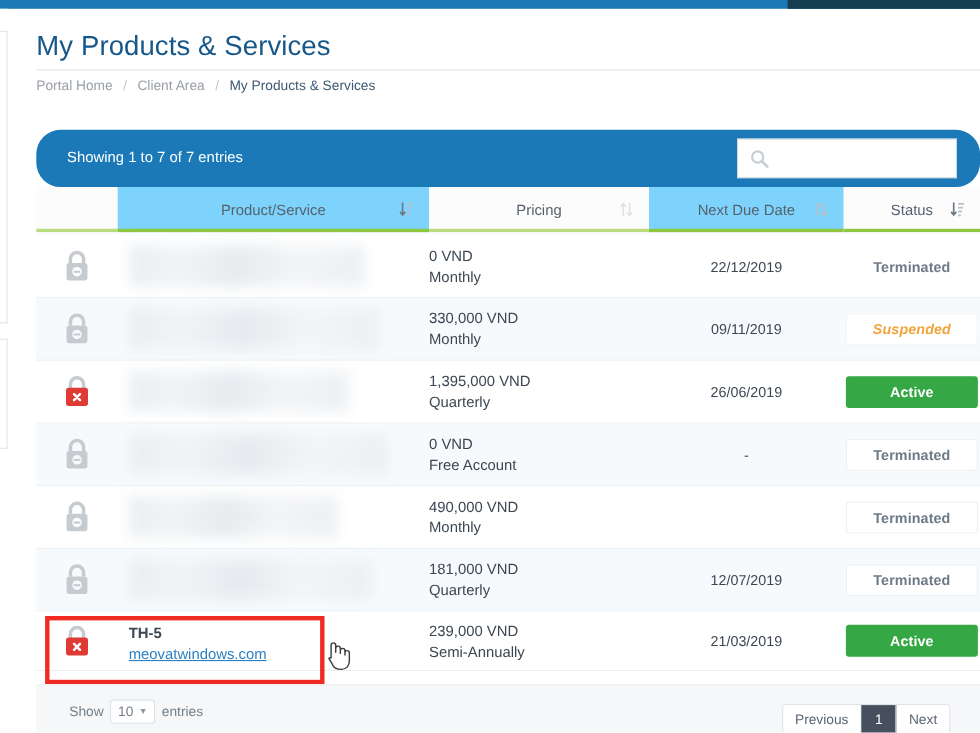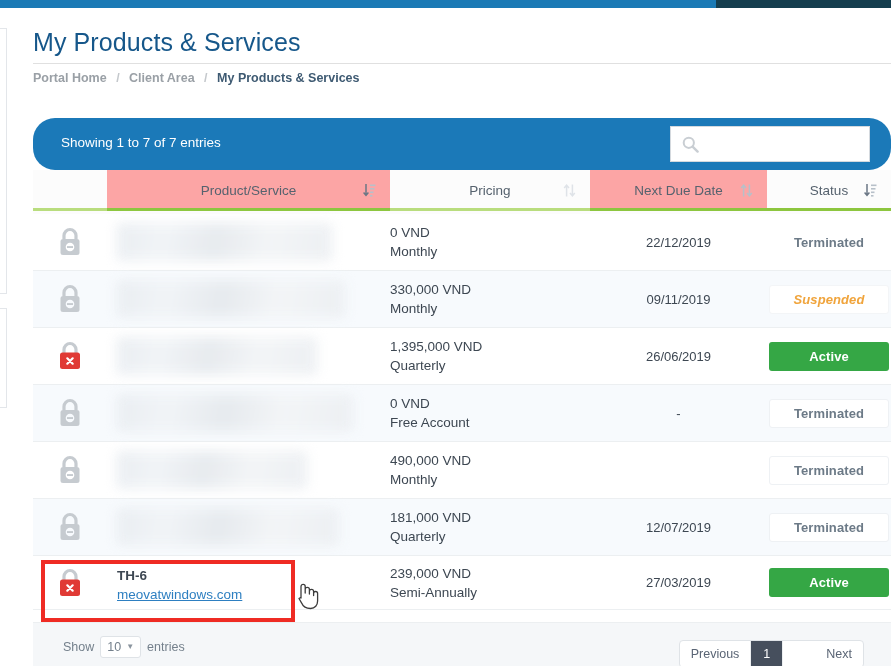--- a/index.html
+++ b/index.html
@@ -26,21 +26,21 @@
   .page-title {
     position:absolute; left:33px; top:28px;
     font-size:25px; color:#16578a; font-weight:400;
     letter-spacing:.1px; white-space:nowrap;
   }
   .title-rule { position:absolute; left:33px; top:63px; width:858px; height:1px; background:#e0e0e0; }
 
   
   .breadcrumb {
     position:absolute; left:33px; top:71px;
-    font-size:12.5px; color:#9aa0a6; white-space:nowrap;font-weight:bold;
+    font-size:12.5px; color:#9aa0a6; white-space:nowrap;
   }
   .breadcrumb a { color:#9aa0a6; text-decoration:none; }
   .breadcrumb .sep { color:#c4c8cc; margin:0 6px; }
   .breadcrumb .current { color:#3e5a72; }
 
   
   .panel-head {
     position:absolute; left:33px; top:118px; width:858px; height:52px;
     background:#1b79b8;
     border-radius:22px;
@@ -64,21 +64,21 @@
 
   
   .table { position:absolute; left:33px; top:170px; width:858px; }
   .thead { position:relative; height:44px; background:#fcfcfc; }
   .th {
     position:absolute; top:0; height:41px;
     font-size:13.5px; color:#56626e;
     display:flex; align-items:center; justify-content:center;
     background:#fcfcfc;
   }
-  .th.shaded { background:#fca5a5;align-items:center; }
+  .th.shaded { background:#7dd3fc;align-items:center; }
   .th .lbl { display:inline-block; }
   .th .sicon { position:absolute; right:14px; top:13px; width:13px; height:15px; }
   .th .green-rule { position:absolute; left:0; bottom:0; width:100%; height:3px; }
 
   .th-icon   { left:0;   width:74px; }
   .th-prod   { left:74px;  width:283px; }
   .th-price  { left:357px; width:200px; }
   .th-due    { left:557px; width:177px; }
   .th-status { left:734px; width:124px; }
 
@@ -158,21 +158,21 @@
   .pager {
     position:absolute; right:27px; top:17px;
     display:flex; border:1px solid #dfe3e7; border-radius:4px;
     overflow:hidden; background:#fff;
   }
   .pager > div {
     height:26px; display:flex; align-items:center; justify-content:center;
     padding:0 11px; font-size:12.5px; color:#5a6575;
     border-right:1px solid #eceff1;
   }
-  .pager > div:last-child { border-right:none;margin-left:32px; }
+  .pager > div:last-child { border-right:none; }
   .pager .active { background:#464f5d; color:#ffffff; padding:0 12px; }
 </style>
 </head>
 <body>
 
 <div id="root">
 
   <div class="topbar"></div>
   <div class="topbar-dark"></div>
 
@@ -412,29 +412,29 @@
           <span class="lock">
             <svg width="28" height="34" viewBox="0 0 28 34">
               <path d="M8 14 V10.5 a6 6 0 0 1 12 0 V14" fill="none" stroke="#c6cbd0" stroke-width="3.2"></path>
               <rect x="4" y="13.5" width="20" height="16.5" rx="2.5" fill="#e03a35"></rect>
               <path d="M11.3 19.3 L16.7 24.7 M16.7 19.3 L11.3 24.7" stroke="#ffffff" stroke-width="2.2" stroke-linecap="round"></path>
             </svg>
           </span>
         </div>
         <div class="cell-prod">
           <div class="prod-text">
-            <div class="prod-title">TH-6</div>
+            <div class="prod-title">TH-5</div>
             <a href="#" class="prod-domain">meovatwindows.com</a>
           </div>
         </div>
         <div class="cell-price">
           <span>239,000 VND</span>
           <span>Semi-Annually</span>
         </div>
-        <div class="cell-due">27/03/2019</div>
+        <div class="cell-due">21/03/2019</div>
         <div class="cell-stat">
           <span class="badge active">Active</span>
         </div>
       </div>
 
     </div>
   </div>
 
   <div class="highlight-box"></div>
 

